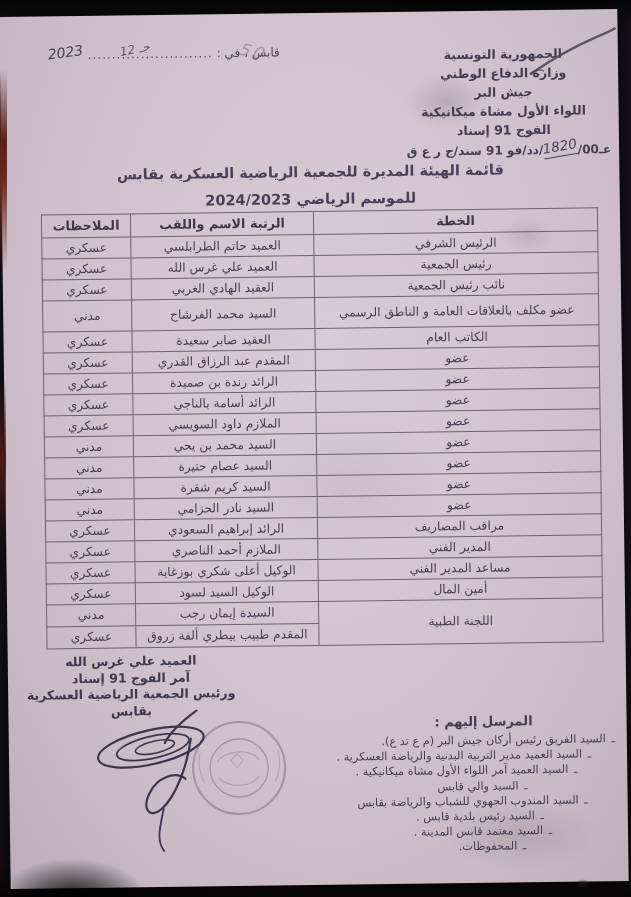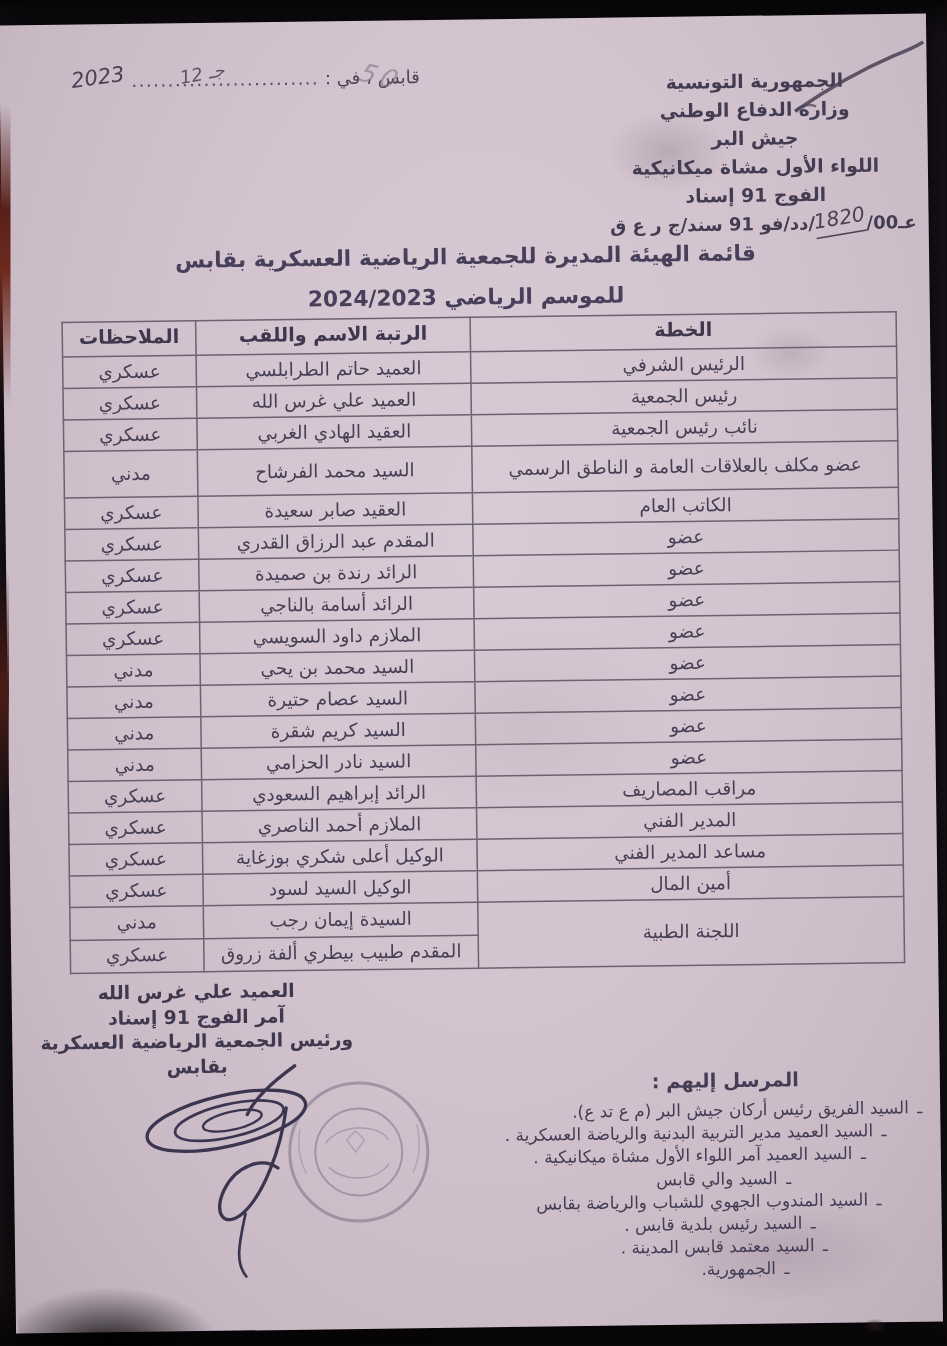--- a/index.html
+++ b/index.html
@@ -280,21 +280,21 @@
     <div class="recipients">
       <div class="heading">المرسل إليهم :</div>
       <ul>
           <li><span class="dash">ـ </span><span>السيد الفريق رئيس أركان جيش البر (م ع تد ع).</span></li>
           <li><span class="dash">ـ </span><span>السيد العميد مدير التربية البدنية والرياضة العسكرية .</span></li>
           <li><span class="dash">ـ </span><span>السيد العميد آمر اللواء الأول مشاة ميكانيكية .</span></li>
           <li><span class="dash">ـ </span><span>السيد والي قابس</span></li>
           <li><span class="dash">ـ </span><span>السيد المندوب الجهوي للشباب والرياضة بقابس</span></li>
           <li><span class="dash">ـ </span><span>السيد رئيس بلدية قابس .</span></li>
           <li><span class="dash">ـ </span><span>السيد معتمد قابس المدينة .</span></li>
-          <li><span class="dash">ـ </span><span>الجمهورية.</span></li>
+          <li><span class="dash">ـ </span><span>المحفوظات.</span></li>
         </ul>
     </div>
 
   </div>
 
   <div class="edge-red-1"></div>
   <div class="edge-red-2"></div>
   <div class="blob-bl"></div>
   <div class="nick-br"></div>
 </div>

